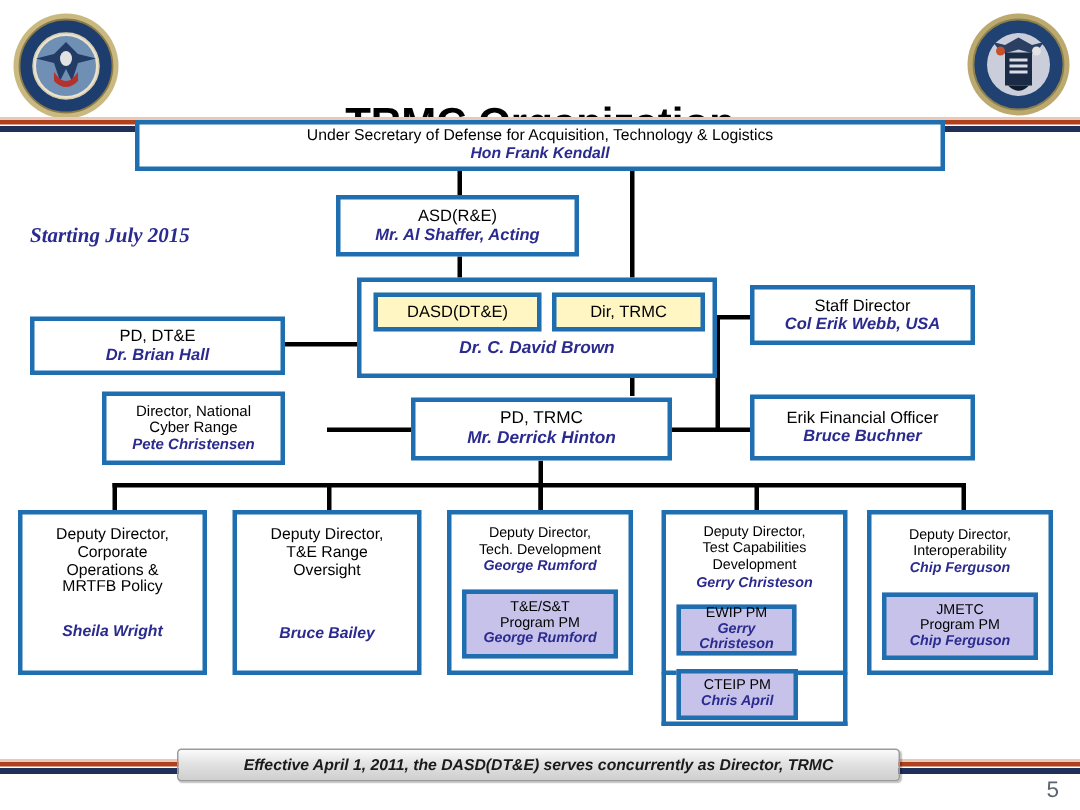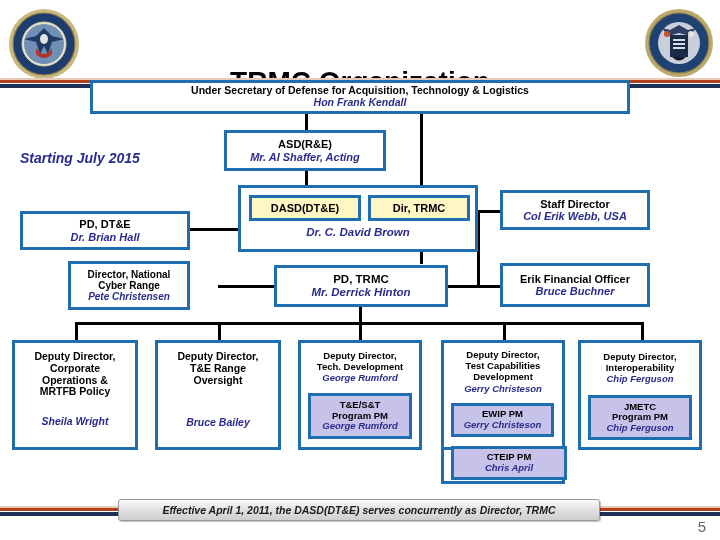--- a/index.html
+++ b/index.html
@@ -26,36 +26,36 @@
     font-size:28px;font-weight:bold;color:#000000;letter-spacing:0px;margin-top:44px;
   }
 
   
   .box{
     position:absolute;box-sizing:border-box;
     border:3px solid #1F6FB0;background:#ffffff;
     display:flex;flex-direction:column;align-items:center;justify-content:center;
     text-align:center;line-height:1.12;
   }
-  .box .role{color:#000000;font-weight:bold;}
+  .box .role{color:#000000;font-weight:normal;}
   .box .person{color:#2B2B8F;font-weight:bold;font-style:italic;}
 
   .box.fill-yellow{background:#FFF6C4;border-width:3px;}
   .box.fill-lav{background:#C6C2EA;border-width:3px;}
   .box.container{background:#ffffff;display:block;}
 
   
   .ln{position:absolute;background:#000000;}
   .ln.v{width:3px;}
   .ln.h{height:3px;}
 
   
   #starting-label{
     position:absolute;left:20px;top:150px;
-    font-size:14px;font-weight:bold;font-style:italic;color:#2B2B8F;
+    font-size:14px;font-weight:bold;font-style:italic;color:#2B2B8F;font-family:Liberation Serif, serif;
   }
 
   
   #footer-note{
     position:absolute;left:118px;top:499px;width:482px;height:22px;
     box-sizing:border-box;
     border:1px solid #9A9A9A;border-radius:3px;
     background:linear-gradient(180deg,#FBFBFB 0%,#E2E2E2 45%,#CFCFCF 100%);
     display:flex;align-items:center;justify-content:center;
     font-size:10.5px;font-weight:bold;font-style:italic;color:#1A1A1A;
@@ -216,25 +216,25 @@
     </div>
   </div>
 
   <div class="box container" style="left:441px;top:340px;width:124px;height:110px;">
     <div style="position:absolute;left:0;top:6px;width:118px;text-align:center;font-size:9.5px;line-height:1.18;">
       <div class="role" style="white-space:pre-line;">Deputy Director,
 Test Capabilities
 Development</div>
       <div class="person">Gerry Christeson</div>
     </div>
-    <div class="box fill-lav" style="left:7px;top:60px;width:103px;height:34px;font-size:9.5px;">
+    <div class="box fill-lav" style="left:7px;top:60px;width:80px;height:34px;font-size:9.5px;">
       <span class="role">EWIP PM</span>
       <span class="person">Gerry Christeson</span>
     </div>
-    <div class="box fill-lav" style="left:7px;top:103px;width:116px;height:34px;font-size:9.5px;text-align:center;">
+    <div class="box fill-lav" style="left:7px;top:103px;width:81px;height:34px;font-size:9.5px;text-align:center;">
       <span class="role">CTEIP PM</span>
       <span class="person">Chris April</span>
     </div>
   </div>
 
   <div style="position:absolute;left:441px;top:448px;width:124px;height:36px;box-sizing:border-box;
               border:3px solid #1F6FB0;border-top:none;background:#ffffff;z-index:-1;"></div>
 
   <div class="box container" style="left:578px;top:340px;width:124px;height:110px;">
     <div style="position:absolute;left:0;top:8px;width:118px;text-align:center;font-size:9.5px;line-height:1.18;">

